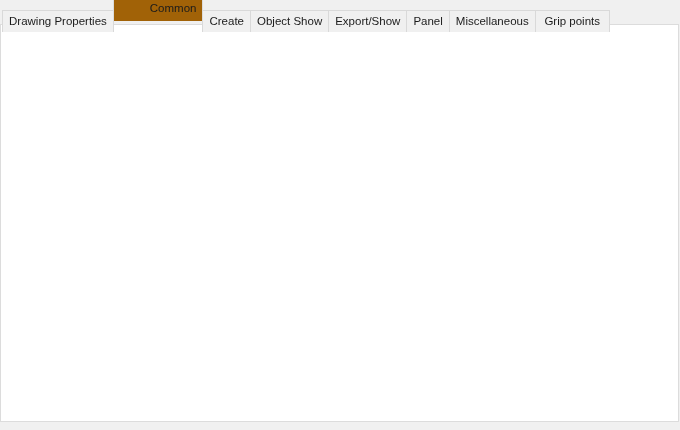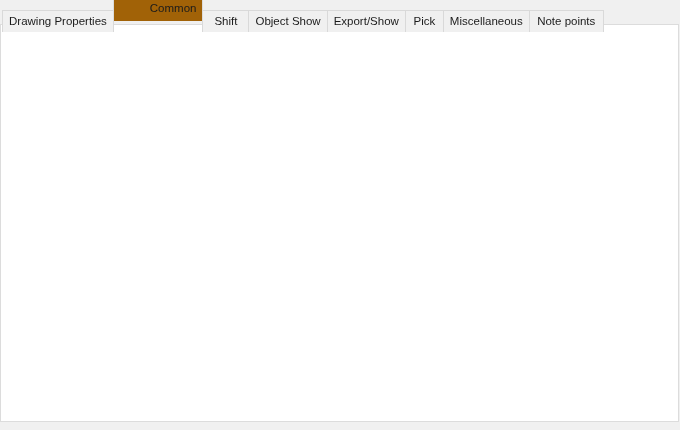--- a/index.html
+++ b/index.html
@@ -109,26 +109,26 @@
 </head>
 <body>
 
 <div class="dialog">
 
   <div class="page"></div>
 
   <div class="tabbar">
     <div class="tab t1">Drawing Properties</div>
     <div class="tab t2 selected">Common</div>
-    <div class="tab t3">Shift</div>
+    <div class="tab t3">Create</div>
     <div class="tab t4">Object Show</div>
     <div class="tab t5">Export/Show</div>
-    <div class="tab t6">Pick</div>
+    <div class="tab t6">Panel</div>
     <div class="tab t7">Miscellaneous</div>
-    <div class="tab t8">Note points</div>
+    <div class="tab t8">Grip points</div>
   </div>
 
   <div class="row" style="left:29px;top:53px;">
     <span class="cb checked"></span>
     <span>Enable HUD</span>
   </div>
   <div class="row" style="left:29px;top:76px;">
     <span class="cb checked"></span>
     <span>Edit coordinates with HUD window</span>
   </div>

